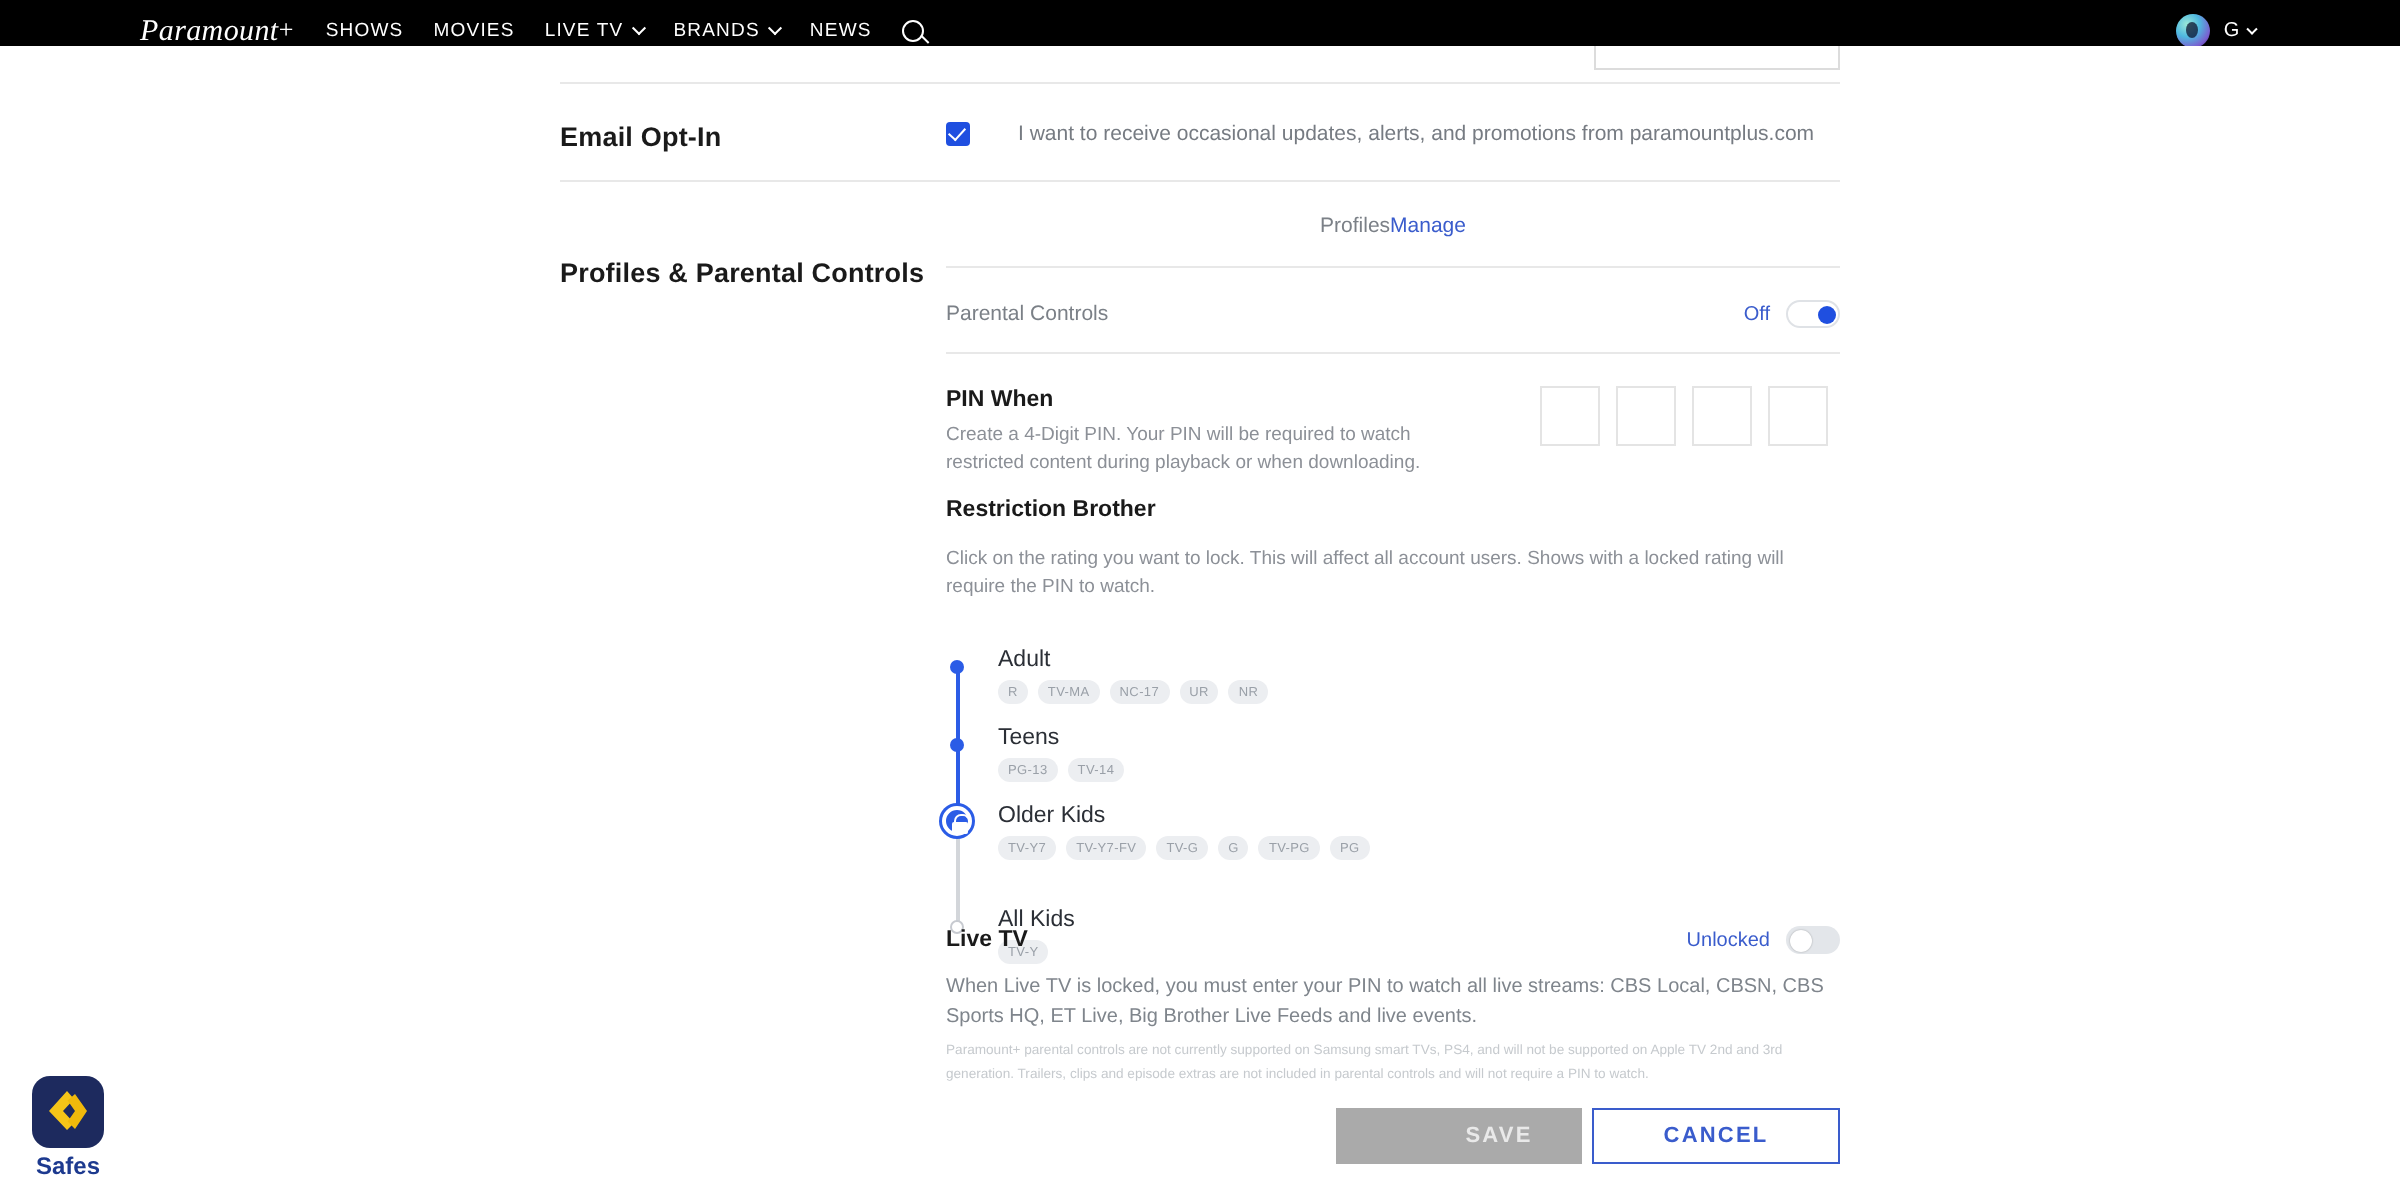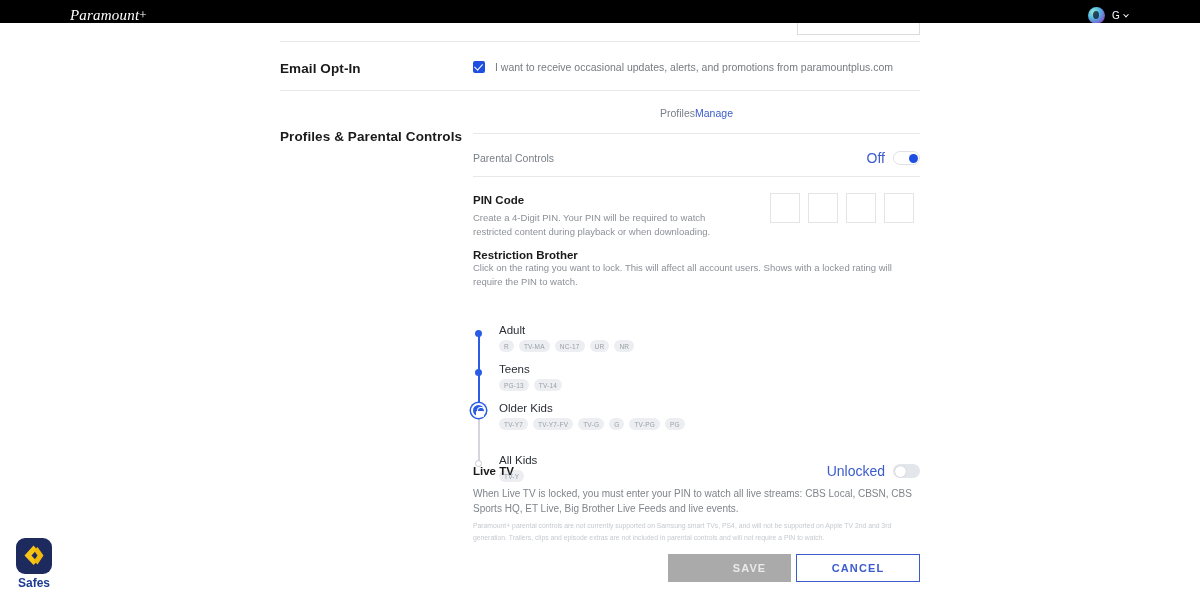--- a/index.html
+++ b/index.html
@@ -111,28 +111,28 @@
   .checkbox {
     width: 12px; height: 12px; border-radius: 2px; background: #1f4fe0;
     position: relative; flex: 0 0 auto; cursor: pointer;
   }
   .checkbox::after {
     content: ""; position: absolute; left: 3.3px; top: 1.4px;
     width: 4px; height: 7px;
     border-right: 1.8px solid #fff; border-bottom: 1.8px solid #fff;
     transform: rotate(42deg);
   }
-  .optin-text { color: #767b82; font-size: 10.5px; margin-left: 10px; white-space: nowrap; }
+  .optin-text { color: #767b82; font-size: 10.5px; margin-left: 24px; white-space: nowrap; }
 
   .sub-label { color: #7b8087; font-size: 10.5px; }
   .link-blue { color: #3a5ccc; font-size: 10.5px; cursor: pointer; }
 
   
   .toggle-wrap { display: flex; align-items: center; }
-  .toggle-text { font-size: 14px; color: #3a5ccc; margin-right: 8px; }
+  .toggle-text { font-size: 10px; color: #3a5ccc; margin-right: 8px; }
   .toggle {
     width: 27px; height: 14px; border-radius: 7px; position: relative; cursor: pointer;
   }
   .toggle.on  { background: #ffffff; border: 1px solid #dfe2e6; }
   .toggle.on .knob {
     position: absolute; right: 1.5px; top: 1.5px;
     width: 9px; height: 9px; border-radius: 50%; background: #1f4fe0;
   }
   .toggle.off { background: #e3e6ea; }
   .toggle.off .knob {
@@ -208,20 +208,40 @@
     background: #1d2a5e; border-radius: 9px; position: relative;
   }
   .safes-label { color: #1d3a8f; font-size: 12px; font-weight: bold; margin-top: 2px; }
 </style>
 </head>
 <body>
 
 <div class="navbar">
   <div class="nav-logo">
     <span>Paramount</span><span class="plus">+</span>
+  </div>
+  <div class="nav-links">
+    <div class="nav-link">
+      <span>SHOWS</span>
+    </div>
+    <div class="nav-link">
+      <span>MOVIES</span>
+    </div>
+    <div class="nav-link">
+      <span>LIVE TV</span>
+      <span class="chev"></span>
+    </div>
+    <div class="nav-link">
+      <span>BRANDS</span>
+      <span class="chev"></span>
+    </div>
+    <div class="nav-link">
+      <span>NEWS</span>
+    </div>
+    <div class="nav-search"></div>
   </div>
   <div class="nav-right">
     <div class="avatar"></div>
     <span class="avatar-name">G</span>
     <span class="chev-sm"></span>
   </div>
 </div>
 
 <div class="page">
 
@@ -252,33 +272,33 @@
       <span class="toggle-text">Off</span>
       <span class="toggle on">
           <span class="knob"></span>
         </span>
     </div>
   </div>
 
   <div class="divider" style="left:473px; width:447px; top:153px;"></div>
 
   <div class="right-col" style="top:171px;">
-    <div class="blk-title">PIN Code</div>
+    <div class="blk-title">PIN When</div>
     <div class="blk-desc" style="margin-top:5px; width:265px;">Create a 4-Digit PIN. Your PIN will be required to watch restricted content during playback or when downloading.</div>
   </div>
   <div class="pin-row" style="left:770px; top:170px;">
     <div class="pin-box"></div>
     <div class="pin-box"></div>
     <div class="pin-box"></div>
     <div class="pin-box"></div>
   </div>
 
   <div class="right-col" style="top:226px;">
     <div class="blk-title">Restriction Brother</div>
-    <div class="blk-desc" style="margin-top:0; width:445px;">Click on the rating you want to lock. This will affect all account users. Shows with a locked rating will require the PIN to watch.</div>
+    <div class="blk-desc" style="margin-top:12px; width:445px;">Click on the rating you want to lock. This will affect all account users. Shows with a locked rating will require the PIN to watch.</div>
   </div>
 
   <div class="slider" style="left:473px; top:276px; width:300px; height:170px;">
     <div class="track track-blue" style="top:34px; height:78px;"></div>
     <div class="track track-gray" style="top:112px; height:52px;"></div>
 
     <div class="node node-dot" style="top:31px;"></div>
     <div style="position:absolute; left:26px; top:25px;">
       <div class="lvl-name">Adult</div>
       <div class="tags">

